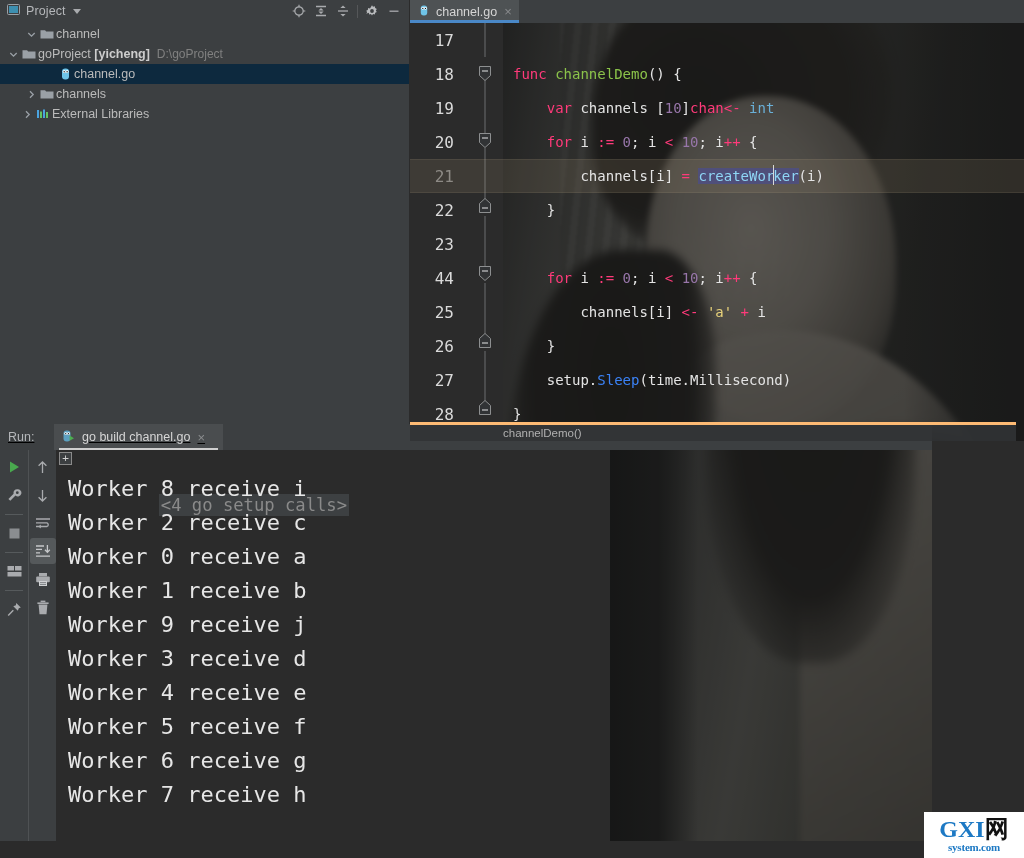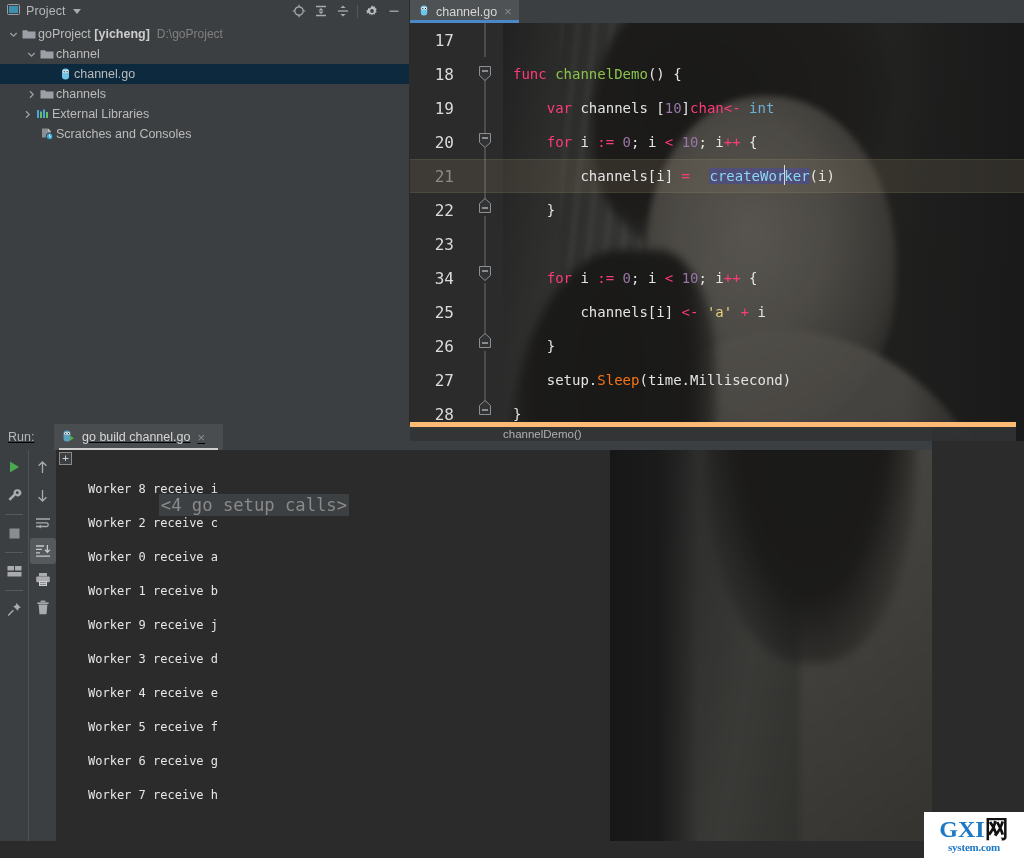--- a/index.html
+++ b/index.html
@@ -145,40 +145,39 @@
     content: ""; position: absolute; left: -93px; right: -614px; top: 0; bottom: 0;
     background: rgba(160,144,112,0.17);
     border-top: 1px solid rgba(190,175,140,0.12);
     border-bottom: 1px solid rgba(190,175,140,0.12);
     z-index: -1;
   }
   .kw2  { color: #ff3a7a; }   
   .fn   { color: #8bc34a; }
   .num  { color: #9876aa; }
   .type { color: #6ab0d8; }
-  .call { color: #f97316; }
+  .call { color: #3b82f6; }
   .chr  { color: #e8d27a; }
   .op   { color: #e4e4e4; }
   .punc { color: #e4e4e4; }
   .hl-ident {
     background: #4f4f7a;
     color: #8ed6f5;
     position: relative;
-    margin-left: 11px;
   }
   .caret {
     display: inline-block; width: 0;
     border-left: 1.6px solid #d8d8d8;
     height: 20px; vertical-align: -4px;
     margin: 0 -1px;
   }
   #breadcrumb {
     position: absolute; left: 0; right: 8px; bottom: 0; height: 19px;
     background: rgba(49,51,53,0.90);
-    border-top: 5px solid #fdba74;
+    border-top: 3px solid #fdba74;
     display: flex; align-items: center;
     z-index: 5;
   }
   #breadcrumb .bc-text {
     margin-left: 93px;
     color: #b0b0b0; font-size: 11.5px;
     font-family: "Liberation Sans", sans-serif;
   }
 
   
@@ -234,23 +233,23 @@
   }
   #console-photo {
     position: absolute; left: 554px; top: -467px;
     width: 614px; height: 858px;
   }
   .con-line {
     position: relative;
     height: 34px; line-height: 34px;
     color: #e6e6e6;
     font-family: "DejaVu Sans Mono", monospace;
-    font-size: 12px;
+    font-size: 22px;
     white-space: pre;
-    padding-left: 32px;
+    padding-left: 12px;
   }
   #fold-line {
     position: relative;
     height: 22px; line-height: 22px;
     padding-left: 20px;
     color: #8a8a8a;
     font-family: "DejaVu Sans Mono", monospace;
     font-size: 17.2px;
     white-space: pre;
   }
@@ -337,50 +336,50 @@
         <span class="ph-ico">
           <svg width="14" height="14" viewBox="0 0 14 14">
             <path d="M2.5 7.2h9" stroke="#a9abae" stroke-width="1.3"></path>
           </svg>
         </span>
       </span>
     </div>
 
     <div id="project-tree">
 
+      <div class="tree-row" style="padding-left:24px">
+        <span class="tw-arrow">
+          <svg width="9" height="9" viewBox="0 0 9 9">
+              <path d="M1.3 3L4.5 6.2 7.7 3" fill="none" stroke="#9aa0a6" stroke-width="1.3"></path>
+            </svg>
+        </span>
+        <span class="tw-icon">
+          <svg width="14" height="12" viewBox="0 0 14 12">
+            <path d="M0.5 2.2h4.6l1 1.2h7.4v7.2H0.5z" fill="#9aa0a6"></path>
+          </svg>
+        </span>
+        <span class="tw-label">channel</span>
+      </div>
+
       <div class="tree-row" style="padding-left:6px">
         <span class="tw-arrow">
           <svg width="9" height="9" viewBox="0 0 9 9">
               <path d="M1.3 3L4.5 6.2 7.7 3" fill="none" stroke="#9aa0a6" stroke-width="1.3"></path>
             </svg>
         </span>
         <span class="tw-icon">
           <svg width="14" height="12" viewBox="0 0 14 12">
             <path d="M0.5 2.2h4.6l1 1.2h7.4v7.2H0.5z" fill="#9aa0a6"></path>
           </svg>
         </span>
         <span class="tw-label">
           <span>goProject</span>
           <b>[yicheng]</b>
         </span>
         <span class="tw-sub">D:\goProject</span>
-      </div>
-
-      <div class="tree-row" style="padding-left:24px">
-        <span class="tw-arrow">
-          <svg width="9" height="9" viewBox="0 0 9 9">
-              <path d="M1.3 3L4.5 6.2 7.7 3" fill="none" stroke="#9aa0a6" stroke-width="1.3"></path>
-            </svg>
-        </span>
-        <span class="tw-icon">
-          <svg width="14" height="12" viewBox="0 0 14 12">
-            <path d="M0.5 2.2h4.6l1 1.2h7.4v7.2H0.5z" fill="#9aa0a6"></path>
-          </svg>
-        </span>
-        <span class="tw-label">channel</span>
       </div>
 
       <div class="tree-row selected" style="padding-left:42px">
         <span class="tw-arrow"></span>
         <span class="tw-icon">
           <svg width="13" height="14" viewBox="0 0 13 14">
             <rect x="3" y="1.5" width="7" height="11" rx="3.2" fill="#6fc4e8"></rect>
             <circle cx="5.2" cy="4.6" r="1.5" fill="#ffffff"></circle>
             <circle cx="8.1" cy="4.6" r="1.5" fill="#ffffff"></circle>
             <circle cx="5.2" cy="4.7" r="0.7" fill="#1b1b1b"></circle>
@@ -414,32 +413,20 @@
           <svg width="14" height="12" viewBox="0 0 14 12">
             <rect x="1" y="2" width="2" height="8" fill="#4aa3df"></rect>
             <rect x="4" y="3.5" width="2" height="6.5" fill="#62c462"></rect>
             <rect x="7" y="1.5" width="2" height="8.5" fill="#4aa3df"></rect>
             <rect x="10" y="4" width="2" height="6" fill="#62c462"></rect>
           </svg>
         </span>
         <span class="tw-label">External Libraries</span>
       </div>
 
-      <div class="tree-row" style="padding-left:24px">
-        <span class="tw-arrow"></span>
-        <span class="tw-icon">
-          <svg width="14" height="14" viewBox="0 0 14 14">
-            <path d="M2 1.5h6l3 3v6H2z" fill="#8a9096"></path>
-            <path d="M8 1.5v3h3" fill="#c3c8cc"></path>
-            <circle cx="9.6" cy="9.4" r="3.4" fill="#3ea6d6" stroke="#2b2b2b" stroke-width="0.8"></circle>
-            <path d="M9.6 7.4v2.1l1.4.9" stroke="#ffffff" stroke-width="0.9" fill="none"></path>
-          </svg>
-        </span>
-        <span class="tw-label">Scratches and Consoles</span>
-      </div>
     </div>
   </div>
 
   <div id="editor-area">
 
     <div id="editor-tabbar">
       <div id="tab-channel">
         <span>
           <svg width="12" height="13" viewBox="0 0 13 14">
             <rect x="3" y="1.5" width="7" height="11" rx="3.2" fill="#6fc4e8"></rect>
@@ -562,21 +549,21 @@
         <div class="gutter-line" style="top:204px">
           <span class="gln">23</span>
           <span class="gfold">
             <svg width="47" height="34" viewBox="0 0 47 34">
                 <path d="M29 0v34" stroke="#6d6f70" stroke-width="1"></path>
               </svg>
           </span>
         </div>
 
         <div class="gutter-line" style="top:238px">
-          <span class="gln">34</span>
+          <span class="gln">44</span>
           <span class="gfold">
             <svg width="47" height="34" viewBox="0 0 47 34">
               <path d="M29 0v5M29 22v12" stroke="#6d6f70" stroke-width="1"></path>
               <path d="M23.5 5.5h11v9l-5.5 5-5.5-5z" fill="#313335" stroke="#8d8f90" stroke-width="1"></path>
               <path d="M26 10h6" stroke="#c8c9ca" stroke-width="1.2"></path>
             </svg>
           </span>
         </div>
 
         <div class="gutter-line" style="top:272px">

